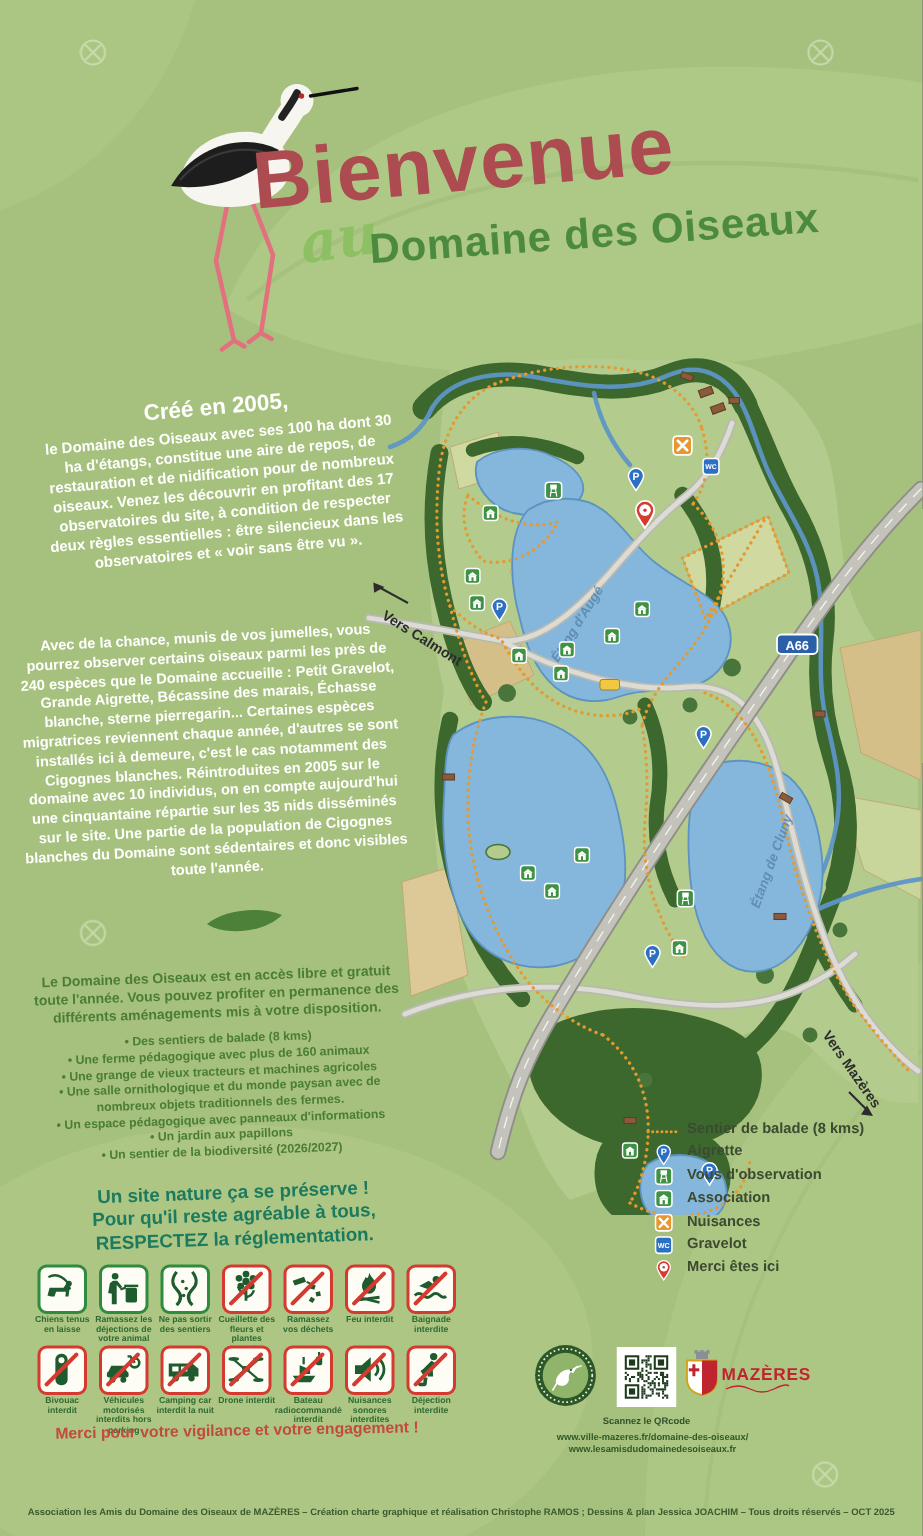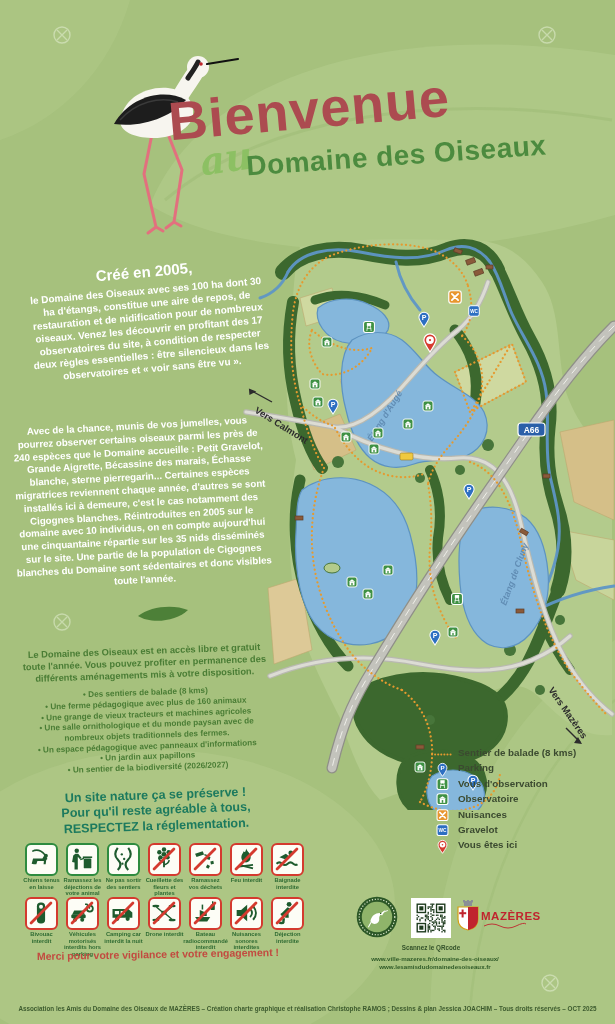--- a/index.html
+++ b/index.html
@@ -615,21 +615,21 @@
       </div>
       <div class="legend-row">
         <span class="legend-ic">
           <svg width="15" height="15" viewBox="0 0 18 22">
             <g>
               <path d="M9 21 C4.5 14.5 2.5 11.5 2.5 8.5 A6.5 6.5 0 1 1 15.5 8.5 C15.5 11.5 13.5 14.5 9 21 Z" fill="#2d6fc2" stroke="#fff" stroke-width="1.3"></path>
               <text x="9" y="11.8" font-size="9" font-weight="bold" fill="#fff" text-anchor="middle" font-family="Liberation Sans, sans-serif">P</text>
             </g>
           </svg>
         </span>
-        <span class="legend-label">Parking</span>
+        <span class="legend-label">Aigrette</span>
       </div>
       <div class="legend-row">
         <span class="legend-ic">
           <svg width="15" height="15" viewBox="0 0 18 22">
             <g>
               <rect x="1" y="1" width="16" height="16" rx="3.2" fill="#3f9144" stroke="#fff" stroke-width="1.5"></rect>
               <rect x="5.8" y="3.2" width="6.4" height="4.2" fill="#fff"></rect>
               <path d="M7 7.4L5.8 15M11 7.4l1.2 7.6M5.8 11h6.4M7 7.4h4" stroke="#fff" stroke-width="1.1" fill="none"></path>
             </g>
           </svg>
@@ -640,21 +640,21 @@
         <span class="legend-ic">
           <svg width="15" height="15" viewBox="0 0 18 22">
             <g>
               <rect x="1" y="1" width="16" height="16" rx="3.2" fill="#3f9144" stroke="#fff" stroke-width="1.5"></rect>
               <path d="M3.8 8.6L9 4.6l5.2 4z" fill="#fff"></path>
               <rect x="5" y="8.6" width="8" height="5.8" fill="#fff"></rect>
               <rect x="7.9" y="10.4" width="2.2" height="4" fill="#3f9144"></rect>
             </g>
           </svg>
         </span>
-        <span class="legend-label">Observatoire</span>
+        <span class="legend-label">Association</span>
       </div>
       <div class="legend-row">
         <span class="legend-ic">
           <svg width="15" height="15" viewBox="0 0 18 22">
             <g>
               <rect x="1" y="1" width="16" height="16" rx="3.2" fill="#e8962e" stroke="#fff" stroke-width="1.5"></rect>
               <path d="M5 5 L13 13 M13 5 L5 13" stroke="#fff" stroke-width="2.3" stroke-linecap="round"></path>
             </g>
           </svg>
         </span>
@@ -674,21 +674,21 @@
       <div class="legend-row">
         <span class="legend-ic">
           <svg width="15" height="15" viewBox="0 0 18 22">
             <g>
               <path d="M9 21 C4.5 14.5 2.5 11.5 2.5 8.5 A6.5 6.5 0 1 1 15.5 8.5 C15.5 11.5 13.5 14.5 9 21 Z" fill="#d63b2f" stroke="#fff" stroke-width="1.3"></path>
               <circle cx="9" cy="8.5" r="4.1" fill="#fff"></circle>
               <circle cx="9" cy="8.5" r="1.2" fill="#d63b2f"></circle>
             </g>
           </svg>
         </span>
-        <span class="legend-label">Vous êtes ici</span>
+        <span class="legend-label">Merci êtes ici</span>
       </div>
     </div>
 
   <svg class="abs" width="42" height="42" viewBox="0 0 58 58" style="left:356px;top:896px">
     <circle cx="29" cy="29" r="28" fill="#2c5727"></circle>
     <circle cx="29" cy="29" r="21" fill="#8fb46a"></circle>
     <circle cx="29" cy="29" r="24.6" fill="none" stroke="#e9f2da" stroke-width="1.6" stroke-dasharray="1.6 2.4"></circle>
     <g>
       <path d="M20,34 c2,-8 9,-12 16,-10 c-3,2 -4,4 -4,7 c1,5 -4,9 -9,7 c-2,-1 -3,-2 -3,-4 z" fill="#fff"></path>
       <path d="M33,25 l8,-6 -5,8 z" fill="#fff"></path>

